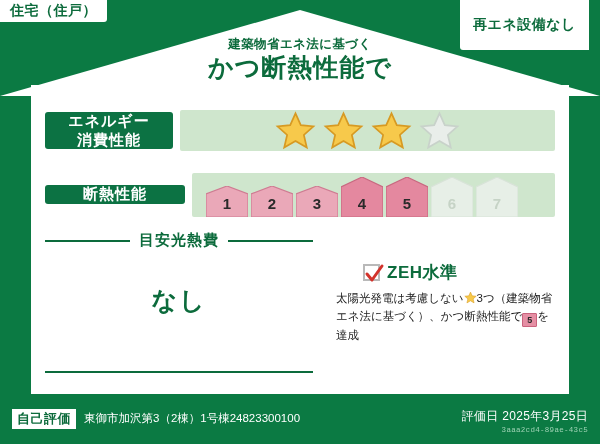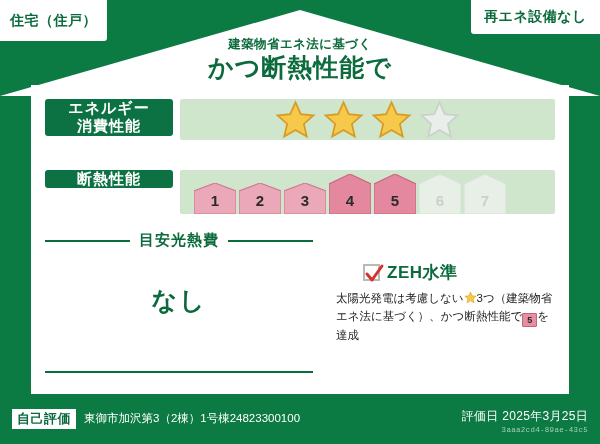--- a/index.html
+++ b/index.html
@@ -12,22 +12,22 @@
   .label-root{position:relative;width:600px;height:444px;background:#0b7a43;}
 
   
   .corner-tag{
     position:absolute;top:0;background:#ffffff;
     color:#0c6b3c;font-weight:bold;font-size:14px;
     letter-spacing:.5px;
     display:flex;align-items:center;justify-content:center;
     box-sizing:border-box;
   }
-  .tag-left{left:0;width:107px;height:41px;border-bottom-right-radius:3px;}
-  .tag-right{right:0;width:129px;height:34px;border-bottom-left-radius:3px;align-items:center;}
+  .tag-left{left:0;width:107px;height:22px;border-bottom-right-radius:3px;}
+  .tag-right{right:11px;width:129px;height:50px;border-bottom-left-radius:3px;align-items:center;}
 
   
   .roof{
     position:absolute;left:0;top:0;width:600px;height:96px;
     overflow:hidden;
   }
   .roof svg{display:block;}
 
   .title-wrap{
     position:absolute;left:0;top:38px;width:600px;text-align:center;
@@ -42,33 +42,33 @@
     line-height:1.1;margin:0;
   }
 
   
   .panel{
     position:absolute;left:31px;top:85px;width:538px;height:309px;
     background:#ffffff;z-index:3;box-sizing:border-box;
   }
 
   
-  .perf-row{position:absolute;display:flex;align-items:flex-start;}
+  .perf-row{position:absolute;display:flex;align-items:center;}
   .row-energy{left:14px;top:14px;width:510px;height:63px;}
   .row-insul {left:14px;top:85px;width:510px;height:49px;}
 
   .row-label{
     background:#0c7243;color:#ffffff;font-weight:bold;
     display:flex;flex-direction:column;align-items:center;justify-content:center;
     border-radius:3px;flex:0 0 auto;
     line-height:1.22;letter-spacing:1px;
     box-sizing:border-box;
   }
   .row-energy .row-label{width:128px;font-size:15px;}
-  .row-insul  .row-label{width:128px;font-size:15px;}
+  .row-insul  .row-label{width:140px;font-size:15px;}
 
   .row-value{
     flex:1 1 auto;background:#cfe6cd;margin-left:7px;border-radius:2px;
     display:flex;align-items:center;box-sizing:border-box;
   }
   .row-energy .row-value{justify-content:center;}
   .row-insul  .row-value{justify-content:flex-start;padding-left:14px;}
 
   
   .stars{display:flex;align-items:center;gap:5px;}

